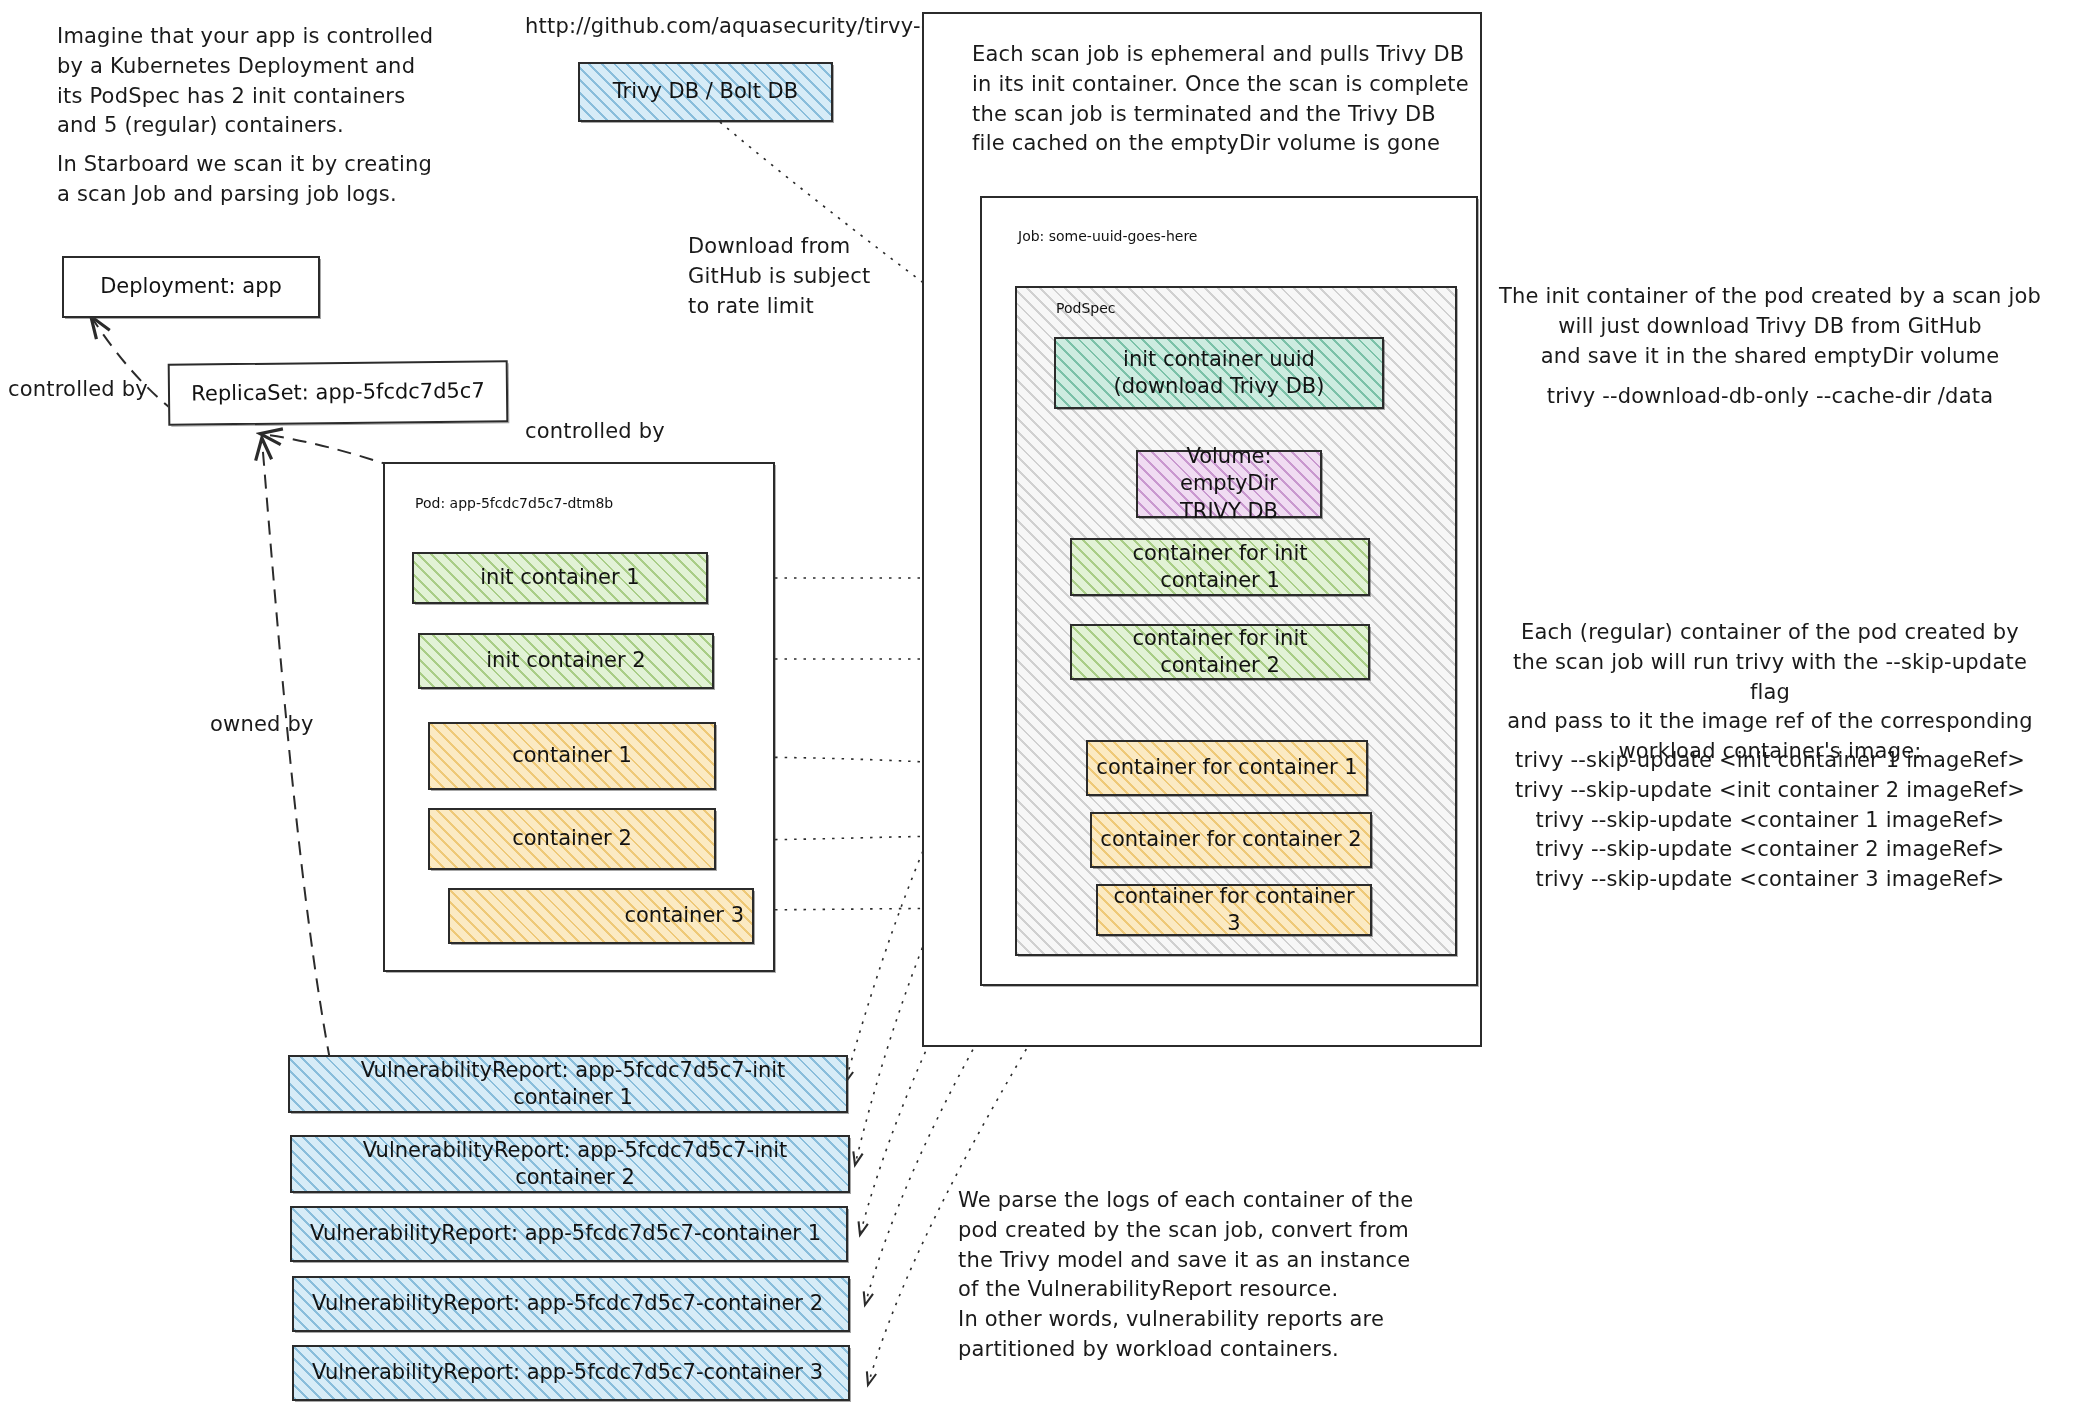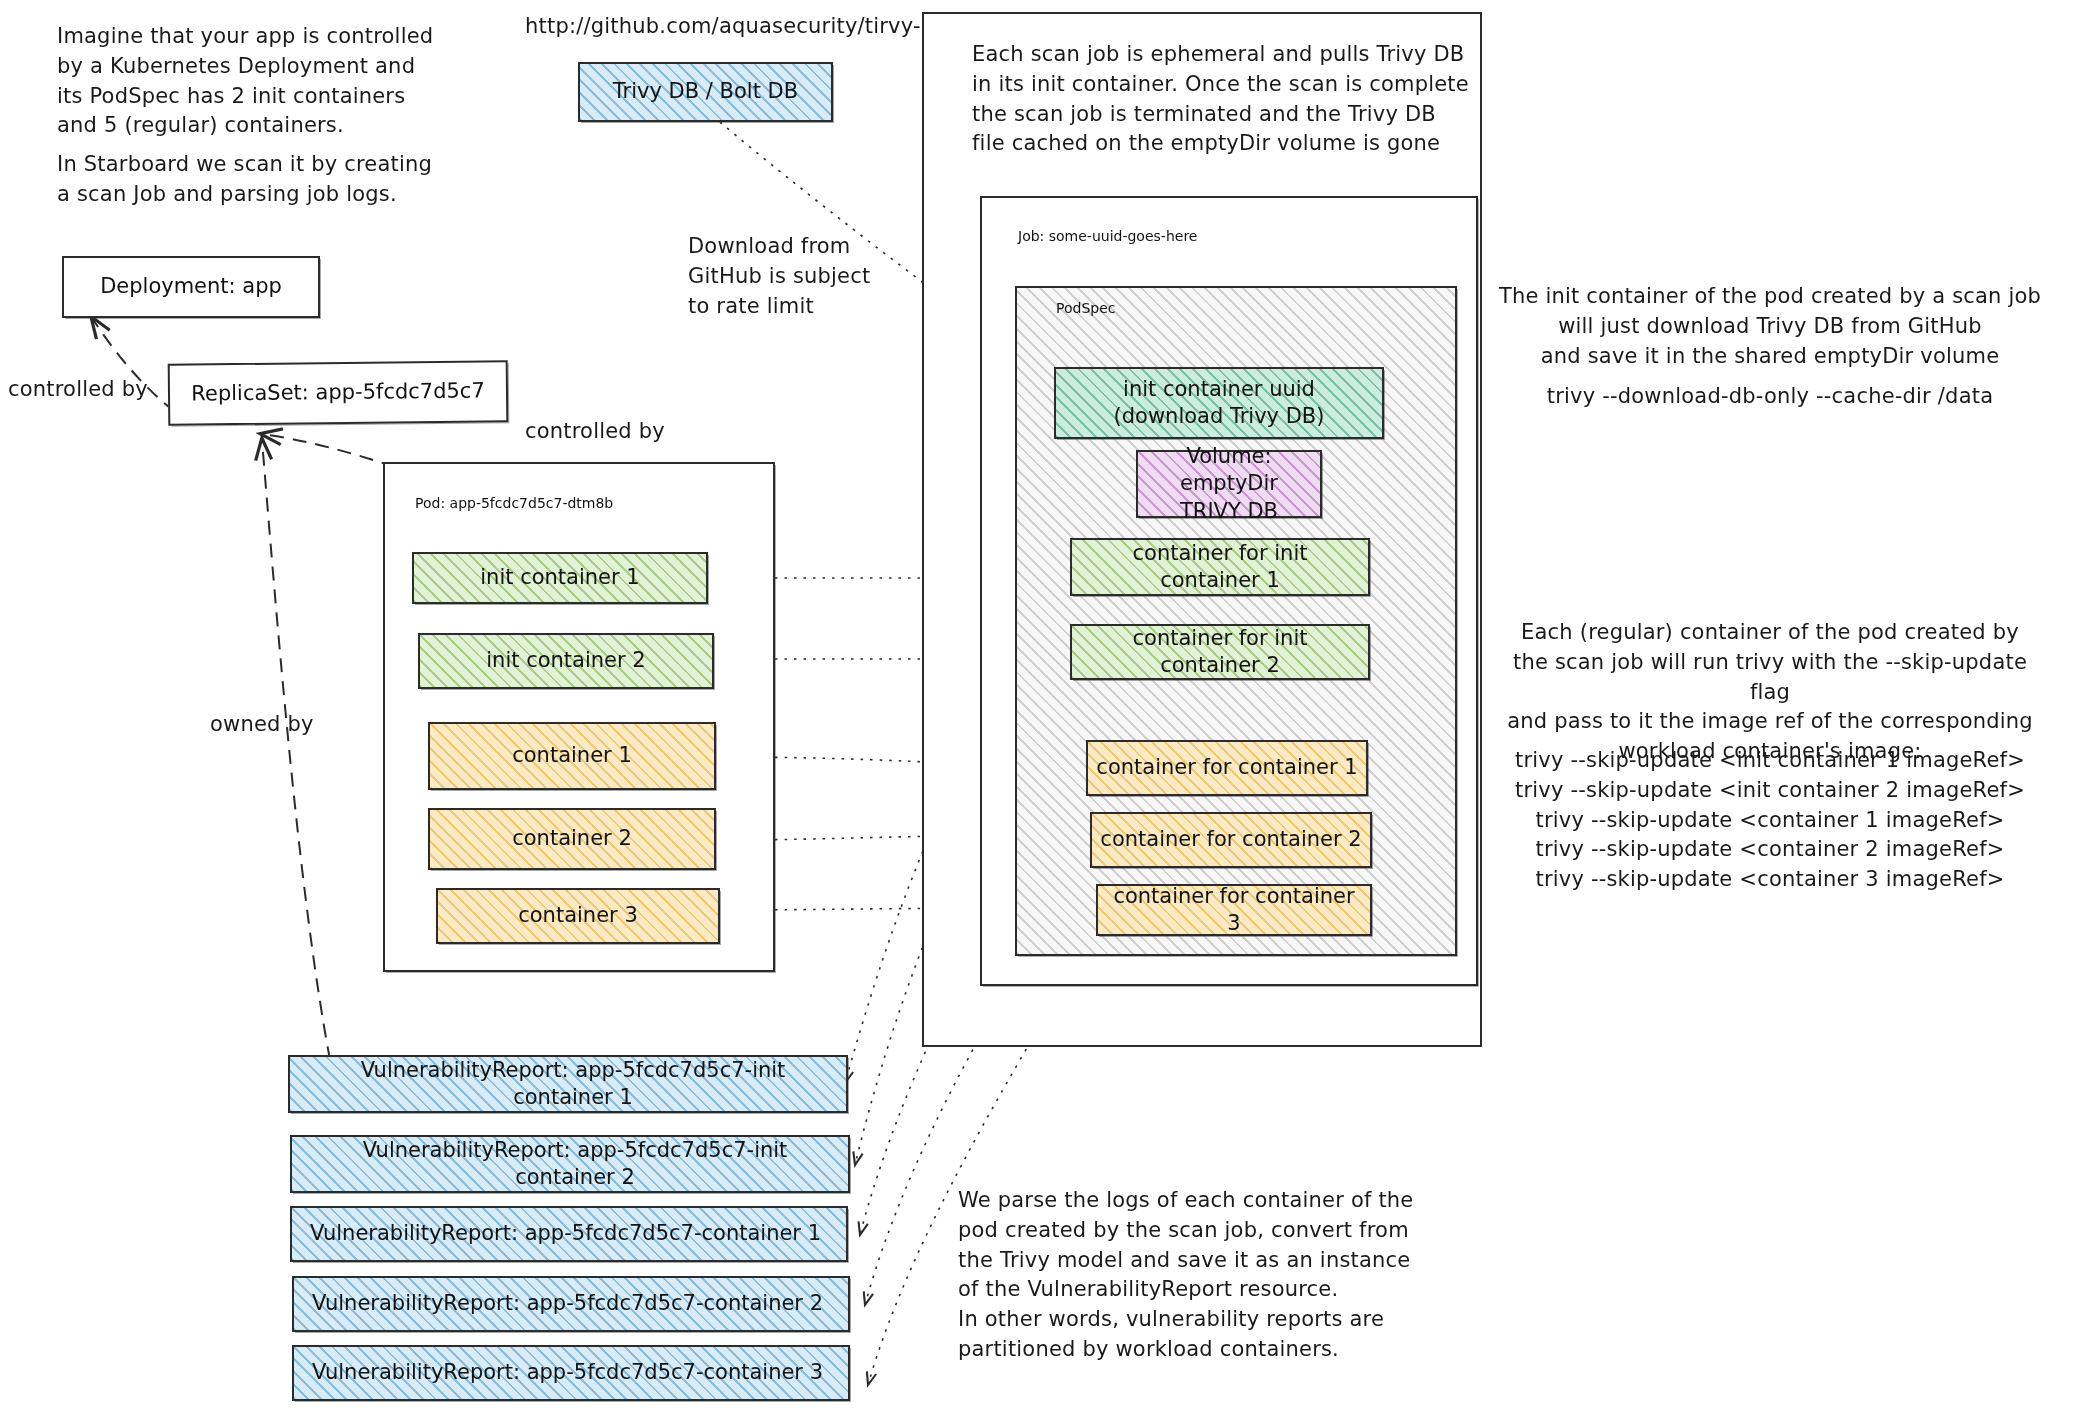--- a/index.html
+++ b/index.html
@@ -32,21 +32,20 @@
     background-color:#e2f2d6;
     background-image:repeating-linear-gradient(45deg,
       rgba(122,175,70,.55) 0 2px, rgba(255,255,255,0) 2px 9px);
     border-color:#2b2b2b;
   }
   .hatch-teal{
     background-color:#cdece0;
     background-image:repeating-linear-gradient(45deg,
       rgba(56,158,122,.55) 0 2px, rgba(255,255,255,0) 2px 9px);
     border-color:#2b2b2b;
-    margin-top:30px;
   }
   .hatch-yellow{
     background-color:#fbeac3;
     background-image:repeating-linear-gradient(45deg,
       rgba(226,168,45,.5) 0 2px, rgba(255,255,255,0) 2px 9px);
     border-color:#2b2b2b;
   }
   .hatch-purple{
     background-color:#f0dcf2;
     background-image:repeating-linear-gradient(45deg,
@@ -132,21 +131,21 @@
   </div>
   <div class="box hatch-green" style="left:418px;top:633px;width:296px;height:56px;">
     <span>init container 2</span>
   </div>
   <div class="box hatch-yellow" style="left:428px;top:722px;width:288px;height:68px;">
     <span>container 1</span>
   </div>
   <div class="box hatch-yellow" style="left:428px;top:808px;width:288px;height:62px;">
     <span>container 2</span>
   </div>
-  <div class="box hatch-yellow" style="left:436px;top:888px;width:284px;height:56px;">
+  <div class="box hatch-yellow" style="left:448px;top:888px;width:306px;height:56px;justify-content:flex-end;">
     <span>container 3</span>
   </div>
 
   <div class="label-tl" style="left:922px;top:12px;width:560px;height:1035px;box-shadow:none;"></div>
   <div class="note" style="left:972px;top:40px;width:500px;">Each scan job is ephemeral and pulls Trivy DB
 in its init container. Once the scan is complete
 the scan job is terminated and the Trivy DB
 file cached on the emptyDir volume is gone</div>
 
   <div class="label-tl" style="left:980px;top:196px;width:498px;height:790px;"></div>

